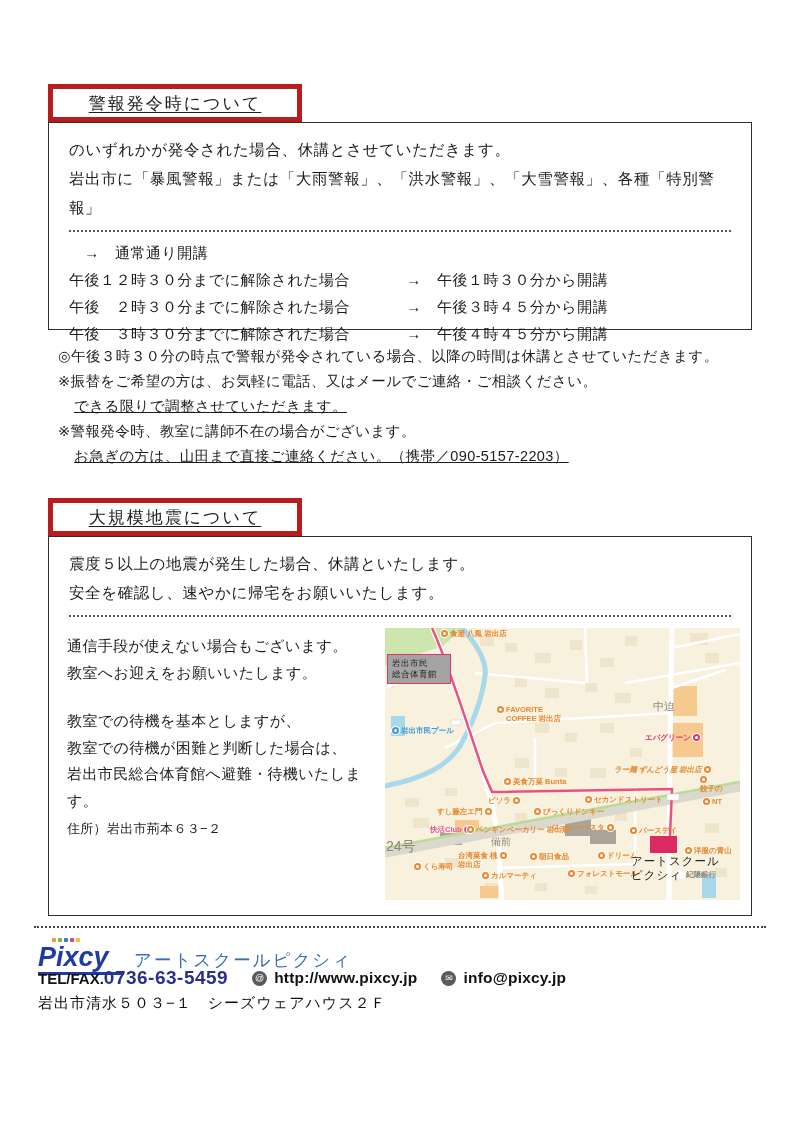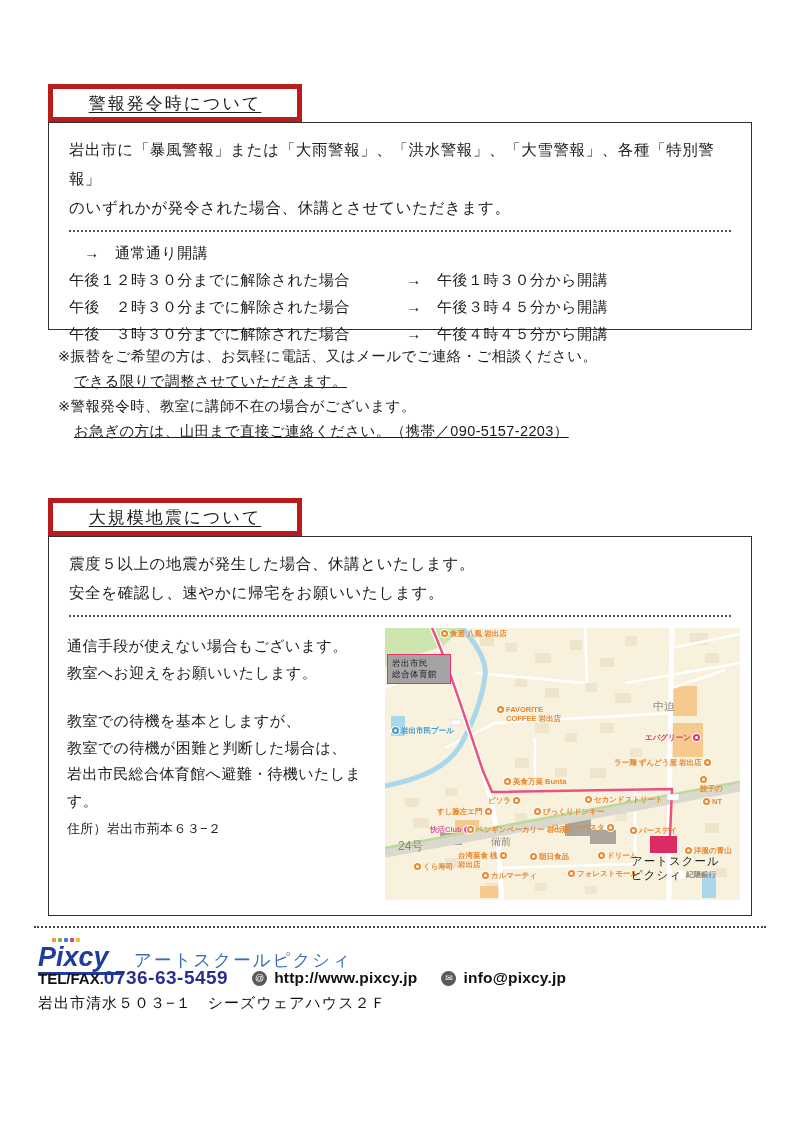--- a/index.html
+++ b/index.html
@@ -76,22 +76,22 @@
 </head>
 <body>
 
 <div class="page">
 
   <div class="sec-title" id="title1">
     <span>警報発令時について</span>
   </div>
 
   <div class="content-box" id="box1">
+    <div class="intro-line">のいずれかが発令された場合、休講とさせていただきます。</div>
     <div class="intro-line">岩出市に「暴風警報」または「大雨警報」、「洪水警報」、「大雪警報」、各種「特別警報」</div>
-    <div class="intro-line">のいずれかが発令された場合、休講とさせていただきます。</div>
     <div class="dotted"></div>
     <div class="schedule">
       <div class="sched-row">
         <span class="sched-arrow">→</span>
         <span class="sched-res">通常通り開講</span>
       </div>
       <div class="sched-row">
         <span class="sched-cond">午後１２時３０分までに解除された場合</span>
         <span class="sched-arrow">→</span>
         <span class="sched-res">午後１時３０分から開講</span>
@@ -103,20 +103,21 @@
       </div>
       <div class="sched-row">
         <span class="sched-cond">午後　３時３０分までに解除された場合</span>
         <span class="sched-arrow">→</span>
         <span class="sched-res">午後４時４５分から開講</span>
       </div>
     </div>
   </div>
 
   <div class="notes">
+    <div>◎午後３時３０分の時点で警報が発令されている場合、以降の時間は休講とさせていただきます。</div>
     <div>※振替をご希望の方は、お気軽に電話、又はメールでご連絡・ご相談ください。</div>
     <div class="note-indent">できる限りで調整させていただきます。</div>
     <div>※警報発令時、教室に講師不在の場合がございます。</div>
     <div class="note-indent">お急ぎの方は、山田まで直接ご連絡ください。（携帯／090-5157-2203）</div>
   </div>
 
   <div class="sec-title" id="title2">
     <span>大規模地震について</span>
   </div>
 
@@ -211,21 +212,21 @@
 総合体育館</div>
       <div class="school-label" style="white-space:pre-line;">アートスクール
 ピクシィ</div>
       <div id="poi-layer">
           <div class="poi" style="left: 56px; top: 2px;"><span class="poi-icon" style="background: var(--poi-orange);"></span><span>食屋 八風 岩出店</span></div>
           <div class="poi" style="left: 112px; top: 78px;"><span class="poi-icon" style="background: var(--poi-orange);"></span><span>FAVORITE
 COFFEE 岩出店</span></div>
           <div class="poi" style="left: 7px; top: 99px; color: rgb(61, 155, 211);"><span class="poi-icon" style="background: rgb(61, 155, 211);"></span><span>岩出市民プール</span></div>
           <div class="poi map-label-plain" style="left: 268px; top: 74px; font-size: 11px; font-weight: normal; color: rgb(141, 133, 120);"><span>中迫</span></div>
           <div class="poi" style="left: 260px; top: 106px; color: rgb(214, 55, 110);"><span>エバグリーン</span><span class="poi-icon" style="background: rgb(214, 55, 110);"></span></div>
-          <div class="poi" style="left: 229px; top: 131px;"><span>ラー麺 ずんどう屋 岩出店</span><span class="poi-icon" style="background: var(--poi-orange);"></span></div>
+          <div class="poi" style="left: 229px; top: 138px; font-style: italic;"><span>ラー麺 ずんどう屋 岩出店</span><span class="poi-icon" style="background: var(--poi-orange);"></span></div>
           <div class="poi" style="left: 315px; top: 148px; flex-direction: column;"><span class="poi-icon" style="background: var(--poi-orange);"></span><span>餃子の</span></div>
           <div class="poi" style="left: 119px; top: 150px;"><span class="poi-icon" style="background: var(--poi-orange);"></span><span>美食万菜 Bunta</span></div>
           <div class="poi" style="left: 103px; top: 169px;"><span>ピソラ</span><span class="poi-icon" style="background: var(--poi-orange);"></span></div>
           <div class="poi" style="left: 200px; top: 168px;"><span class="poi-icon" style="background: var(--poi-orange);"></span><span>セカンドストリート</span></div>
           <div class="poi" style="left: 149px; top: 180px; justify-content: space-between;"><span class="poi-icon" style="background: var(--poi-orange);"></span><span>びっくりドンキー</span></div>
           <div class="poi" style="left: 52px; top: 180px;"><span>すし藤左エ門</span><span class="poi-icon" style="background: var(--poi-orange);"></span></div>
           <div class="poi" style="left: 45px; top: 198px; color: rgb(224, 90, 155);"><span>快活Club</span><span class="poi-icon" style="background: rgb(224, 90, 155);"></span></div>
           <div class="poi" style="left: 82px; top: 198px;"><span class="poi-icon" style="background: var(--poi-orange);"></span><span>ペンギンベーカリー 岩出店</span></div>
           <div class="poi" style="left: 166px; top: 196px;"><span>ジョリーパスタ</span><span class="poi-icon" style="background: var(--poi-orange);"></span></div>
           <div class="poi" style="left: 245px; top: 199px;"><span class="poi-icon" style="background: var(--poi-orange);"></span><span>バースデイ</span></div>
@@ -233,21 +234,21 @@
           <div class="poi" style="left: 29px; top: 235px;"><span class="poi-icon" style="background: var(--poi-orange);"></span><span>くら寿司</span></div>
           <div class="poi" style="left: 73px; top: 224px;"><span>台湾菜食 桃
 岩出店</span><span class="poi-icon" style="background: var(--poi-orange);"></span></div>
           <div class="poi" style="left: 97px; top: 244px;"><span class="poi-icon" style="background: var(--poi-orange);"></span><span>カルマーティ</span></div>
           <div class="poi" style="left: 145px; top: 225px;"><span class="poi-icon" style="background: var(--poi-orange);"></span><span>朝日食品</span></div>
           <div class="poi" style="left: 213px; top: 224px;"><span class="poi-icon" style="background: var(--poi-orange);"></span><span>ドリーム</span></div>
           <div class="poi" style="left: 183px; top: 242px;"><span class="poi-icon" style="background: var(--poi-orange);"></span><span>フォレストモール</span></div>
           <div class="poi" style="left: 300px; top: 219px;"><span class="poi-icon" style="background: var(--poi-orange);"></span><span>洋服の青山</span></div>
           <div class="poi" style="left: 292px; top: 243px; color: rgb(141, 133, 120);"><span class="poi-icon" style="background: rgb(255, 255, 255);"></span><span>紀陽銀行</span></div>
           <div class="poi map-label-plain" style="left: 106px; top: 210px; font-size: 10px; font-weight: normal; color: rgb(141, 133, 120);"><span>備前</span></div>
-          <div class="poi map-label-plain" style="left: 13px; top: 214px; font-size: 12px; font-weight: normal; color: rgb(141, 133, 120);"><span>24号</span></div>
+          <div class="poi map-label-plain" style="left: 1px; top: 214px; font-size: 14px; font-weight: normal; color: rgb(141, 133, 120);"><span>24号</span></div>
         </div>
     </div>
   </div>
 
   <div class="footer-sep"></div>
 
   <div class="logo">
     <div class="logo-dots">
       <i style="background:#f29a2e"></i>
       <i style="background:#7ab648"></i>

